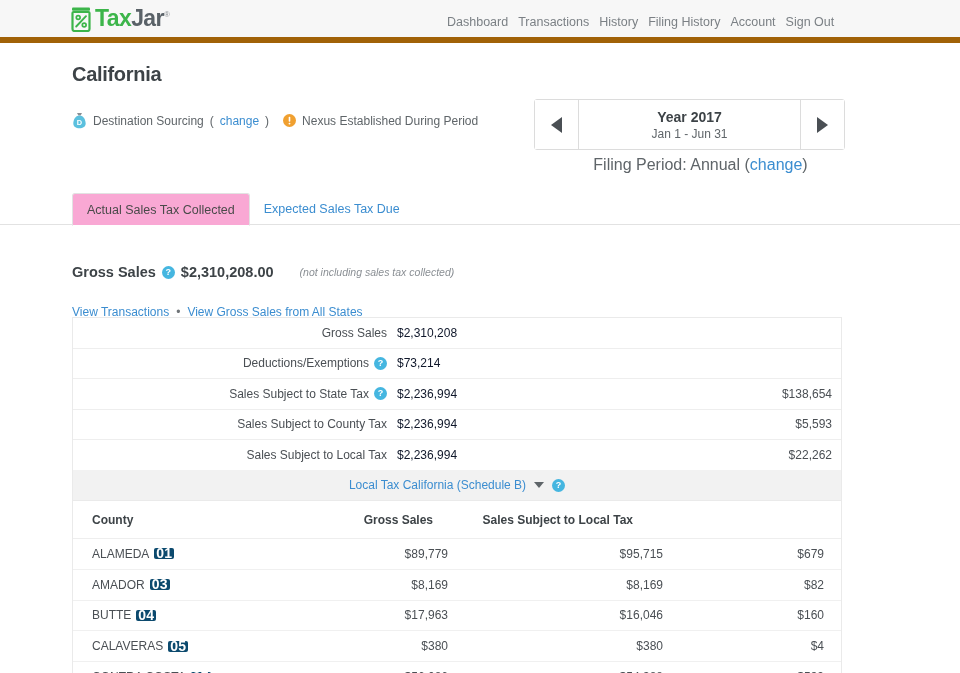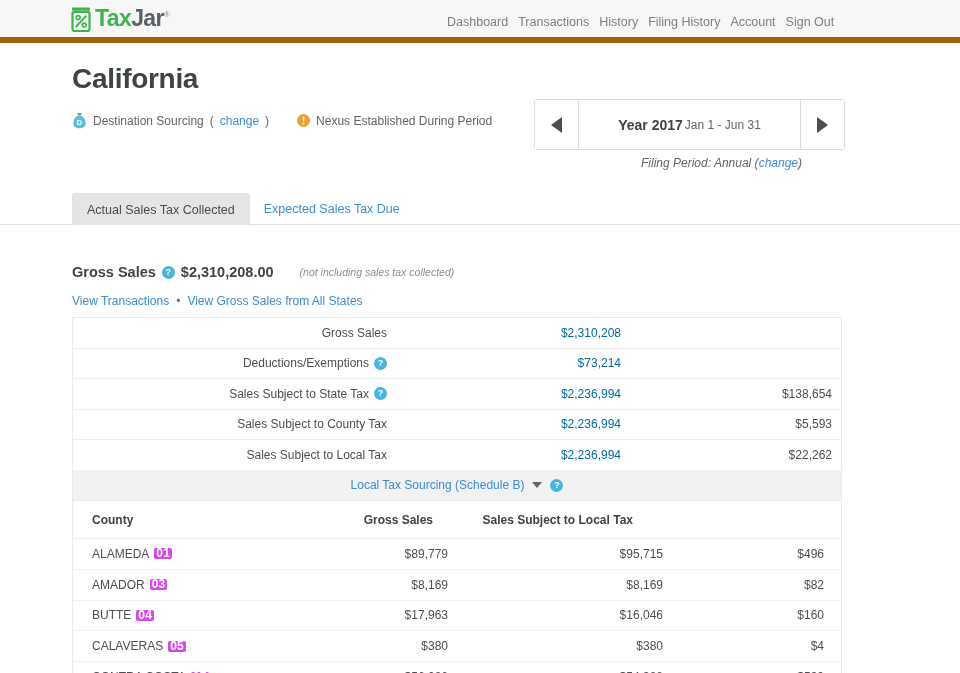--- a/index.html
+++ b/index.html
@@ -67,37 +67,37 @@
     white-space: nowrap;
   }
 
   
   .page { position: relative; }
 
   .state-title {
     position: absolute;
     left: 72px;
     top: 20px;
-    font-size: 28px;
+    font-size: 20px;
     font-weight: bold;
     color: #3d4347;
     letter-spacing: -0.3px;
   }
 
   .meta-row {
     position: absolute;
     left: 72px;
     top: 69px;
     display: flex;
     align-items: center;
     gap: 0;
     font-size: 12px;
   }
   .meta-item { display: flex; align-items: center; gap: 6px; }
-  .meta-item + .meta-item { margin-left: 28px; }
+  .meta-item + .meta-item { margin-left: 14px; }
   .meta-label { color: #5f6569; }
   .meta-link {
     color: #3b8dd0;
     text-decoration: none;
     cursor: pointer;
   }
   .paren { color: #5f6569; }
 
   
   .bag-icon { width: 15px; height: 17px; display: block; }
@@ -135,37 +135,36 @@
   }
   .tri-right {
     width: 0; height: 0;
     border-top: 8px solid transparent;
     border-bottom: 8px solid transparent;
     border-left: 11px solid #4a4f54;
   }
   .year-center {
     flex: 1;
     display: flex;
-    flex-direction: row;
+    flex-direction: column;
     align-items: center;
     justify-content: center;
     gap: 2px;
   }
   .year-main { font-size: 14px; font-weight: bold; color: #3d4347; }
   .year-sub { font-size: 12px; color: #5f6569; }
 
   .filing-period {
     position: absolute;
-    left: 566px;
+    left: 545px;
     top: 113px;
     width: 311px;
     text-align: center;
-    font-size: 12px;
+    font-size: 16px;
     color: #5f6569;
-    font-style: italic;
   }
   .filing-period a {
     color: #3b8dd0;
     text-decoration: none;
     cursor: pointer;
   }
 
   
   .tabs {
     position: absolute;
@@ -185,21 +184,21 @@
   }
   .tab {
     padding: 0 14px;
     display: flex;
     align-items: center;
     font-size: 12.5px;
     cursor: pointer;
     white-space: nowrap;
   }
   .tab.active {
-    background: #e5e5e5;
+    background: #f9a8d4;
     border: 1px solid #e2e2e2;
     border-bottom: 1px solid #ffffff;
     border-radius: 3px 3px 0 0;
     color: #4a4a4a;
     position: relative;
     z-index: 2;
     margin-bottom: -1px;
   }
   .tab.inactive { color: #3b8dd0; }
 
@@ -233,21 +232,21 @@
     text-align: center;
     display: inline-block;
     cursor: pointer;
     flex: 0 0 auto;
     font-family: "Liberation Sans", sans-serif;
   }
 
   .links-row {
     position: absolute;
     left: 72px;
-    top: 251px;
+    top: 262px;
     font-size: 12px;
     display: flex;
     align-items: center;
     gap: 7px;
   }
   .links-row a {
     color: #3b8dd0;
     text-decoration: none;
     cursor: pointer;
   }
@@ -275,22 +274,22 @@
     text-align: right;
     padding-right: 10px;
     color: #4a4f54;
     display: flex;
     align-items: center;
     justify-content: flex-end;
     gap: 5px;
   }
   .sum-mid {
     width: 231px;
-    text-align: right;
-    color: #0369a1;
+    text-align: left;
+    color: #0f172a;
     padding-right: 7px;
   }
   .sum-right {
     flex: 1;
     text-align: right;
     color: #4a4f54;
     padding-right: 9px;
   }
 
   
@@ -358,23 +357,23 @@
     gap: 5px;
   }
   .c-gross { width: 145px; text-align: right; }
   .c-subject { width: 200px; text-align: right; }
   .c-local { flex: 1; text-align: right; padding-right: 17px; }
 
   .cty-head .c-name { padding-left: 19px; }
 
   .code-badge {
     display: inline-block;
-    background: #d946ef;
+    background: #0c4a6e;
     color: #ffffff;
-    font-size: 12px;
+    font-size: 14px;
     font-weight: bold;
     line-height: 11px;
     padding: 0 2px;
     border-radius: 2px;
     letter-spacing: 0.2px;
     font-family: "Liberation Sans", sans-serif;
   }
 </style>
 </head>
 <body>
@@ -507,41 +506,41 @@
       <div class="sum-label">
         <span>Sales Subject to Local Tax</span>
       </div>
       <div class="sum-mid">$2,236,994</div>
       <div class="sum-right">$22,262</div>
     </div>
 
   </div>
 
   <div class="breakdown-bar">
-    <a href="#">Local Tax Sourcing (Schedule B)</a>
+    <a href="#">Local Tax California (Schedule B)</a>
     <span class="caret-down"></span>
     <span class="help-icon">?</span>
   </div>
 
   <div class="county-table">
 
     <div class="cty-head">
       <div class="c-name">County</div>
       <div class="c-gross">Gross Sales</div>
       <div class="c-subject">Sales Subject to Local Tax</div>
     </div>
 
     <div class="cty-row">
       <div class="c-name">
         <span>ALAMEDA</span>
         <span class="code-badge">01</span>
       </div>
       <div class="c-gross">$89,779</div>
       <div class="c-subject">$95,715</div>
-      <div class="c-local">$496</div>
+      <div class="c-local">$679</div>
     </div>
 
     <div class="cty-row">
       <div class="c-name">
         <span>AMADOR</span>
         <span class="code-badge">03</span>
       </div>
       <div class="c-gross">$8,169</div>
       <div class="c-subject">$8,169</div>
       <div class="c-local">$82</div>

